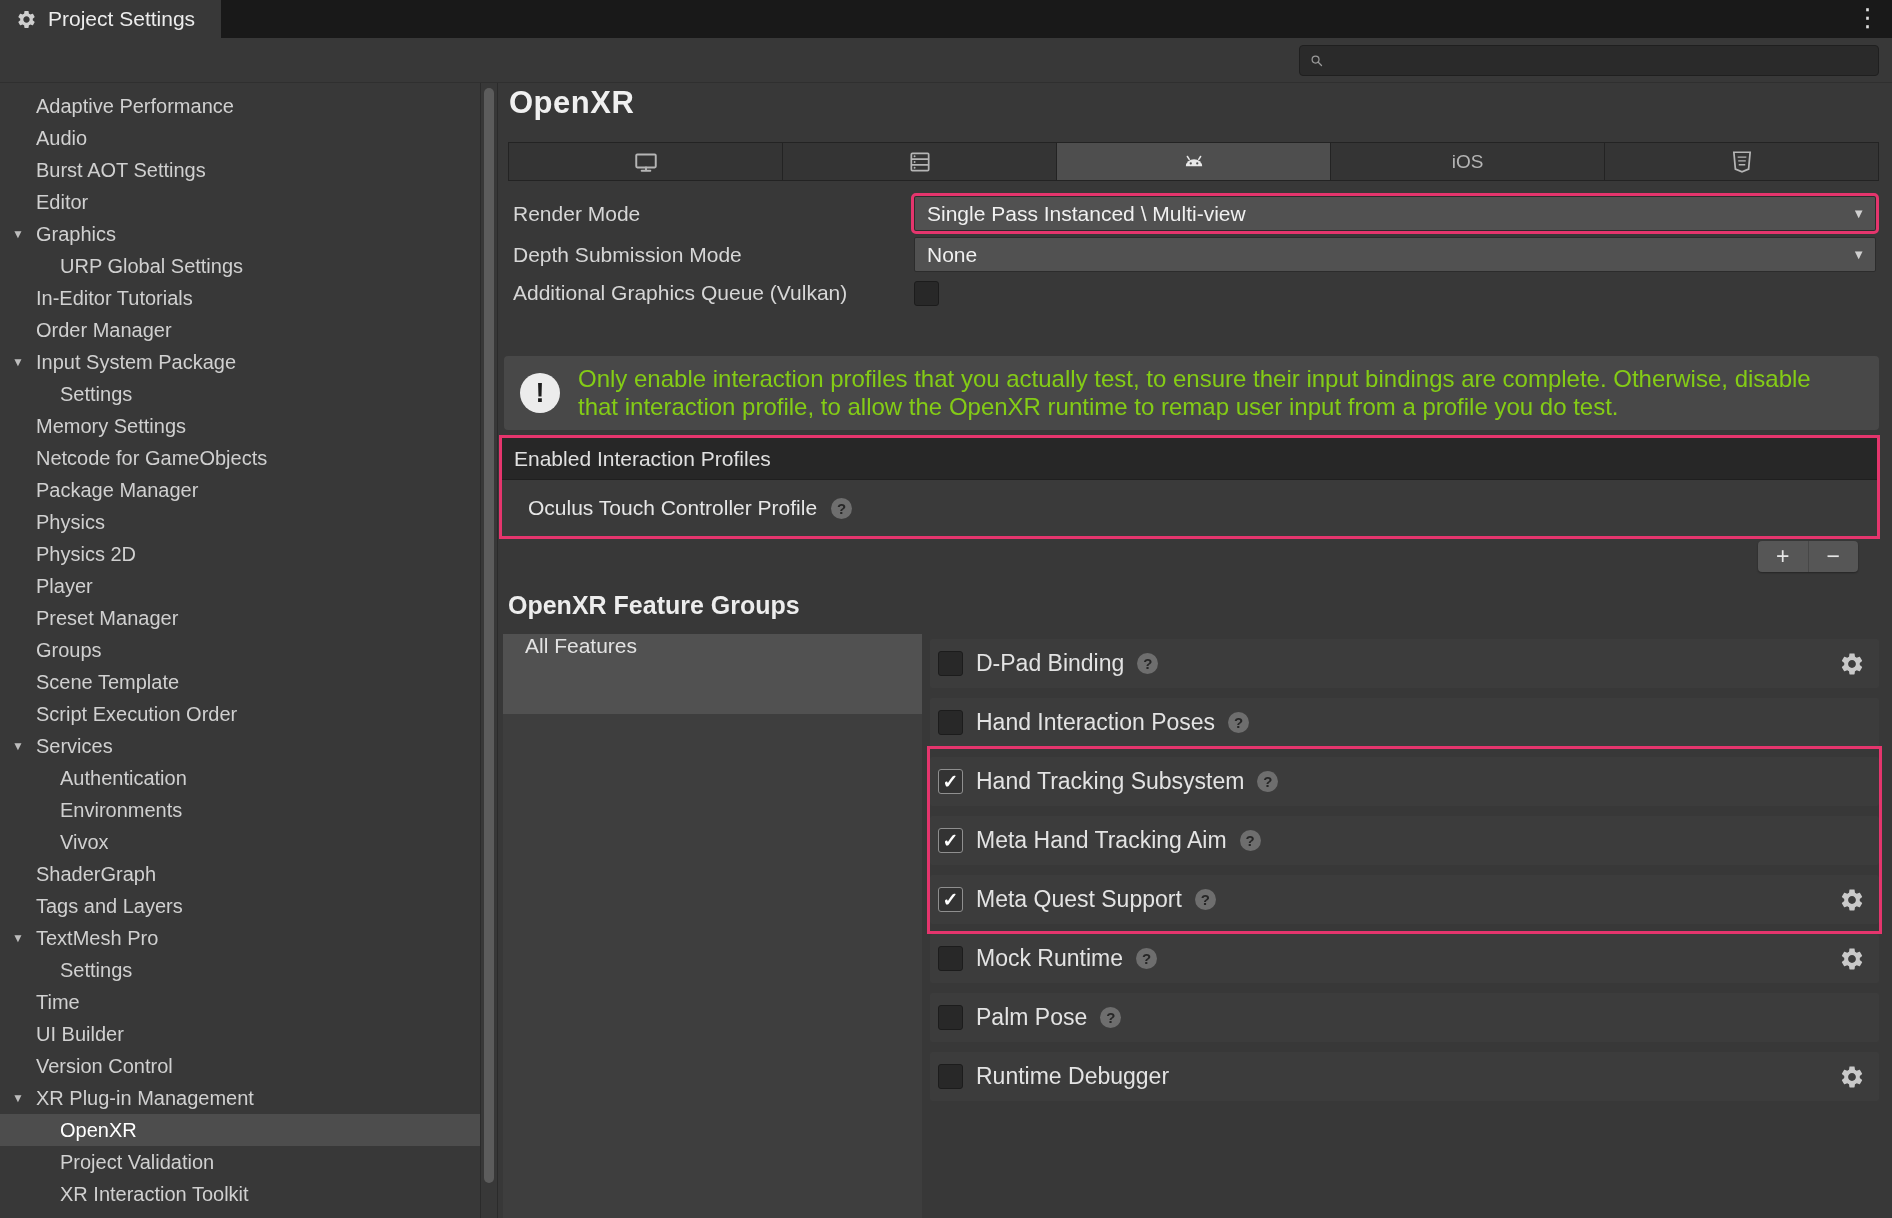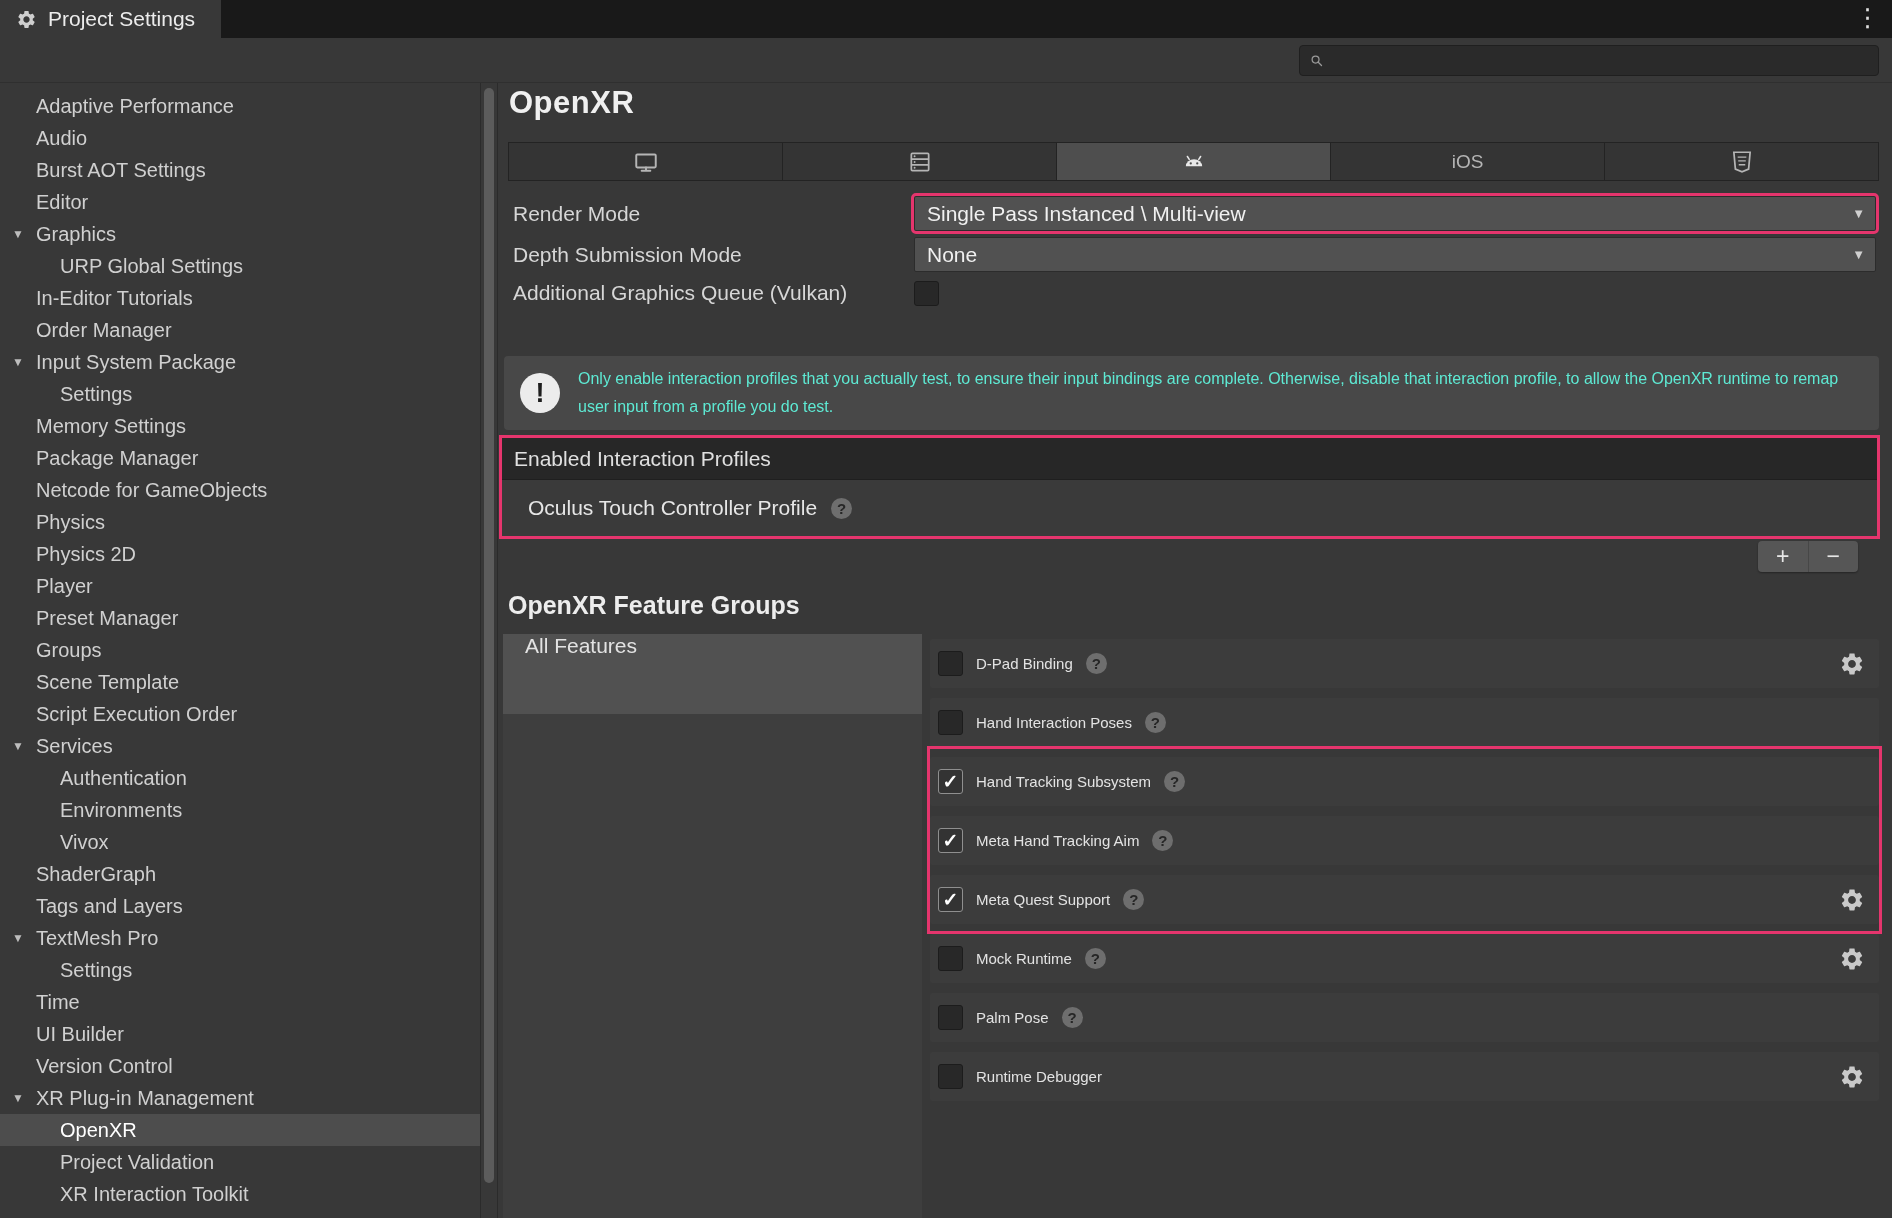--- a/index.html
+++ b/index.html
@@ -62,21 +62,21 @@
   .checkbox{width:25px;height:25px;background:#282828;border:1px solid #1c1c1c;border-radius:3px;
             display:flex;align-items:center;justify-content:center;flex:none}
   .checkbox .check{display:none;color:#fff;font-size:19px;font-weight:700;line-height:1}
   .checked .checkbox{border-color:#8f8f8f;background:#333}
   .checked .checkbox .check{display:block}
 
   .infobox{position:absolute;left:5px;top:273px;width:1375px;height:74px;background:#484848;border-radius:4px;
            display:flex;align-items:center;gap:18px;padding:0 16px}
   .info-icon{flex:none;width:40px;height:40px;border-radius:50%;background:#ececec;color:#1d1d1d;
              font-weight:700;font-size:27px;display:flex;align-items:center;justify-content:center}
-  .info-text{font-size:16px;line-height:28px;color:#5eead4;max-width:1270px}
+  .info-text{font-size:24px;line-height:28px;color:#84cc16;max-width:1270px}
 
   .profiles{position:absolute;left:0;top:352px;width:1381px;border:3px solid var(--annotation);background:#383838}
   .profiles-header{height:42px;background:#272727;display:flex;align-items:center;padding:0 12px;
                    font-size:21px;color:#e0e0e0;border-bottom:1px solid #1f1f1f}
   .profile-row{height:56px;display:flex;align-items:center;gap:14px;padding:0 16px 0 26px;
                background:#3a3a3a;font-size:21px;color:#e6e6e6}
   .help-badge{width:21px;height:21px;border-radius:50%;background:#6e6e6e;color:#262626;font-weight:700;
               font-size:15px;display:flex;align-items:center;justify-content:center;flex:none;line-height:1}
 
   .plusminus{position:absolute;left:1259px;top:458px;width:100px;height:31px;background:#565656;
@@ -86,21 +86,21 @@
 
   .fg-heading{position:absolute;left:9px;top:508px;font-size:25px;font-weight:700;color:#ededed}
   .group-panel{position:absolute;left:4px;top:551px;width:419px;height:584px;background:var(--panel)}
   .group-row{height:80px;display:flex;align-items:flex-start;padding:0 22px;font-size:21px;color:#e3e3e3;cursor:default}
   .group-row.selected{background:#515151}
 
   .feature-list{position:absolute;left:431px;top:551px;width:949px;height:584px}
   .feat-row{height:59px;padding:5px 0}
   .feat-bar{height:49px;background:#3c3c3c;display:flex;align-items:center;gap:13px;
             padding:0 14px 0 8px;border-radius:2px}
-  .feat-label{font-size:15px;color:#e3e3e3}
+  .feat-label{font-size:23px;color:#e3e3e3}
   .gear-btn{margin-left:auto;width:26px;height:26px;color:#c9c9c9;visibility:hidden;flex:none}
   .feat-row.gear .gear-btn{visibility:visible}
   .feat-row .help-badge{visibility:hidden}
   .feat-row.help .help-badge{visibility:visible}
   .hl-overlay{position:absolute;left:-3px;top:112px;width:955px;height:188px;
               border:3px solid var(--annotation);pointer-events:none}
 </style>
 </head>
 <body>
 
@@ -204,25 +204,25 @@
       <div class="side-row" style="--lvl: 2;">
 
         <span>Settings</span>
       </div>
       <div class="side-row" style="--lvl: 1;">
 
         <span>Memory Settings</span>
       </div>
       <div class="side-row" style="--lvl: 1;">
 
+        <span>Netcode for GameObjects</span>
+      </div>
+      <div class="side-row" style="--lvl: 1;">
+
         <span>Package Manager</span>
-      </div>
-      <div class="side-row" style="--lvl: 1;">
-
-        <span>Netcode for GameObjects</span>
       </div>
       <div class="side-row" style="--lvl: 1;">
 
         <span>Physics</span>
       </div>
       <div class="side-row" style="--lvl: 1;">
 
         <span>Physics 2D</span>
       </div>
       <div class="side-row" style="--lvl: 1;">

